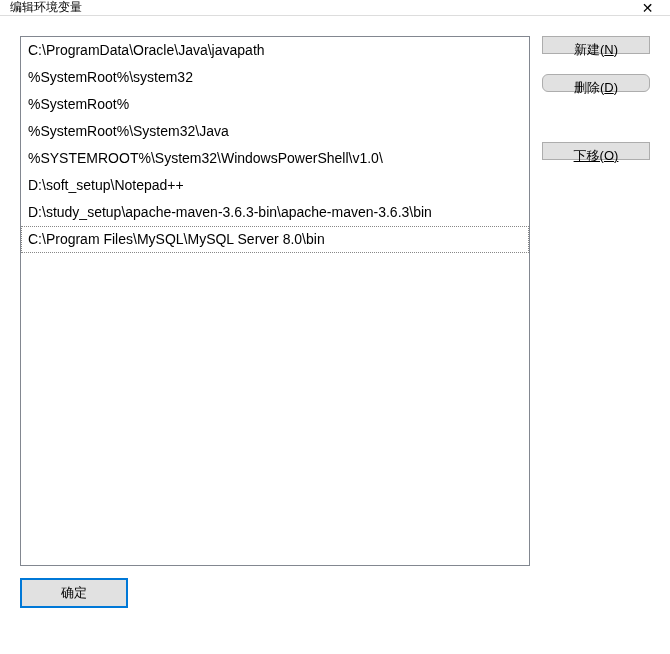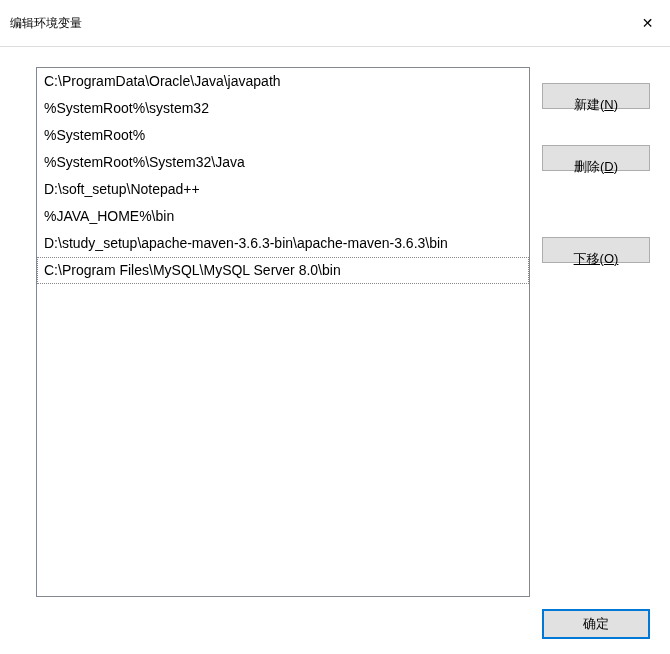--- a/index.html
+++ b/index.html
@@ -9,21 +9,21 @@
     }
     body {
       font-family: "Microsoft YaHei", "Segoe UI", sans-serif;
       font-size: 12px;
       background: #fff;
       width: 670px;
       height: 654px;
       overflow: hidden;
     }
     .titlebar {
-      height: 47px;
+      height: 16px;
       display: flex;
       align-items: center;
       justify-content: space-between;
       padding: 0 0 0 10px;
       border-bottom: 1px solid #ddd;
     }
     .titlebar-close {
       width: 45px;
       height: 32px;
       display: flex;
@@ -37,21 +37,20 @@
       padding: 20px 20px 12px 20px;
       display: flex;
       height: 562px;
     }
     .list-area {
       flex: 1;
       border: 1px solid #828790;
       background: #fff;
       margin-right: 12px;
       overflow: auto;
-      margin-left: 16px;
     }
     .list-item {
       padding: 2px 6px;
       font-size: 14px;
       line-height: 21px;
       white-space: nowrap;
       cursor: default;
       border: 1px dotted transparent;
     }
     .list-item.selected {
@@ -63,33 +62,32 @@
       flex-direction: column;
     }
     .btn {
       height: 18px;
       background: #e1e1e1;
       border: 1px solid #adadad;
       font-family: inherit;
       font-size: 13px;
       cursor: pointer;
       margin-bottom: 20px;
-      padding: 12px 4px;
-      margin-top: 16px;
+      padding: 4px 4px;
     }
     .btn.gap-after {
       margin-bottom: 50px;
+      border-radius: 6px;
     }
     .btn.gap-after-big {
       margin-bottom: 70px;
       text-decoration: underline;
     }
     .bottom-bar {
       display: flex;
-      justify-content: flex-end;
       padding: 0 20px 18px 20px;
       gap: 0;
     }
     .bottom-btn {
       width: 108px;
       height: 30px;
       background: #e1e1e1;
       border: 1px solid #adadad;
       font-family: inherit;
       font-size: 13px;
@@ -111,22 +109,22 @@
     <span>✕</span>
   </div>
 </div>
 
 <div class="content">
   <div class="list-area" id="list-area">
       <div class="list-item">C:\ProgramData\Oracle\Java\javapath</div>
       <div class="list-item">%SystemRoot%\system32</div>
       <div class="list-item">%SystemRoot%</div>
       <div class="list-item">%SystemRoot%\System32\Java</div>
+      <div class="list-item">%SYSTEMROOT%\System32\WindowsPowerShell\v1.0\</div>
       <div class="list-item">D:\soft_setup\Notepad++</div>
-      <div class="list-item">%JAVA_HOME%\bin</div>
       <div class="list-item">D:\study_setup\apache-maven-3.6.3-bin\apache-maven-3.6.3\bin</div>
       <div class="list-item selected">C:\Program Files\MySQL\MySQL Server 8.0\bin</div>
     </div>
   <div class="button-column">
     <button class="btn"><span>新建(</span><span class="underline">N</span><span>)</span></button>
     <button class="btn gap-after"><span>删除(</span><span class="underline">D</span><span>)</span></button>
     <button class="btn gap-after-big"><span>下移(</span><span class="underline">O</span><span>)</span></button>
   </div>
 </div>
 

